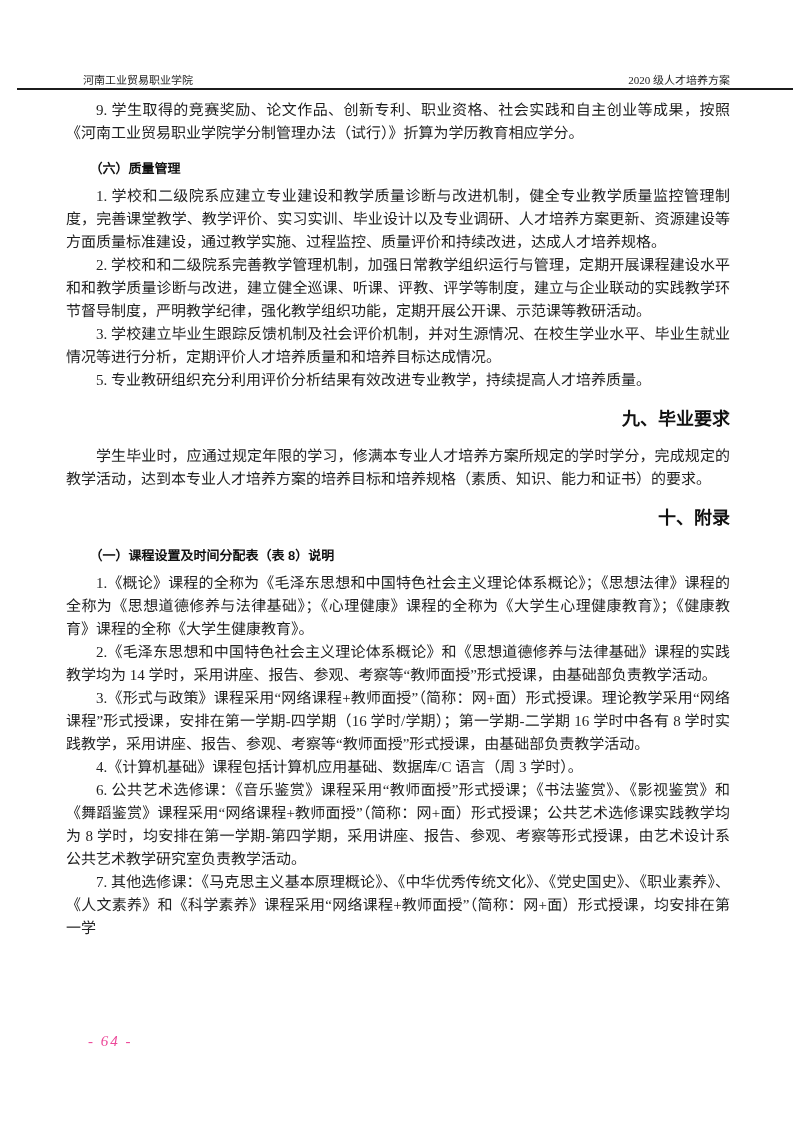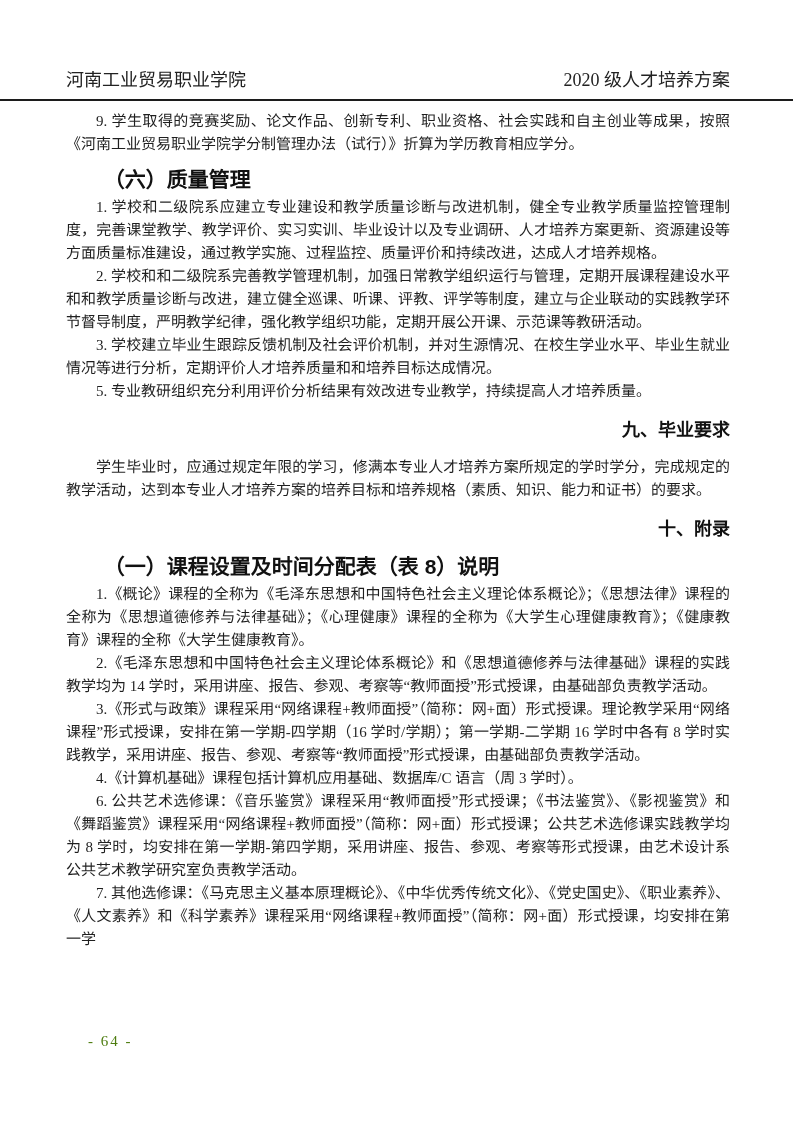--- a/index.html
+++ b/index.html
@@ -15,62 +15,64 @@
   }
   .margins {
     padding-left: 66px;
     padding-right: 63px;
   }
   .header {
     display: flex;
     justify-content: space-between;
     align-items: flex-end;
     padding-top: 72px;
-    padding-bottom: 11px;
+    padding-bottom: 0;
     border-bottom: 2px solid #1c1c1c;
-    font-size: 18px;
+    font-size: 11px;
     line-height: 16px;
     color: #222222;
+    margin-left: 17px;
   }
   .content { padding-top: 9px; }
   .para {
     margin: 0;
     font-size: 15px;
     line-height: 23px;
     text-align: justify;
     text-indent: 2em;
     color: #1f1f1f;
   }
   .h-sub {
     margin: 13px 0 5px 0;
     padding-left: 1.8em;
     font-family: "Liberation Sans", "DejaVu Sans", sans-serif;
     font-weight: bold;
-    font-size: 21px;
+    font-size: 13px;
     line-height: 22px;
     color: #111111;
   }
   .h-main {
     margin: 14px 0 12px 0;
     padding-left: 1.85em;
     font-family: "Liberation Sans", "DejaVu Sans", sans-serif;
     font-weight: bold;
     font-size: 18px;
     line-height: 27px;
     color: #111111;
     text-align: right;
   }
   .footer {
     position: absolute;
     left: 88px;
     top: 1031px;
     font-size: 15px;
     line-height: 20px;
-    color: #4d7c0f;
+    color: #ec4899;
     letter-spacing: 2px;
+    font-style: italic;
   }
 </style>
 </head>
 <body>
 
 <div class="page">
 
   <div class="header margins">
     <span>河南工业贸易职业学院</span>
     <span>2020 级人才培养方案</span>

